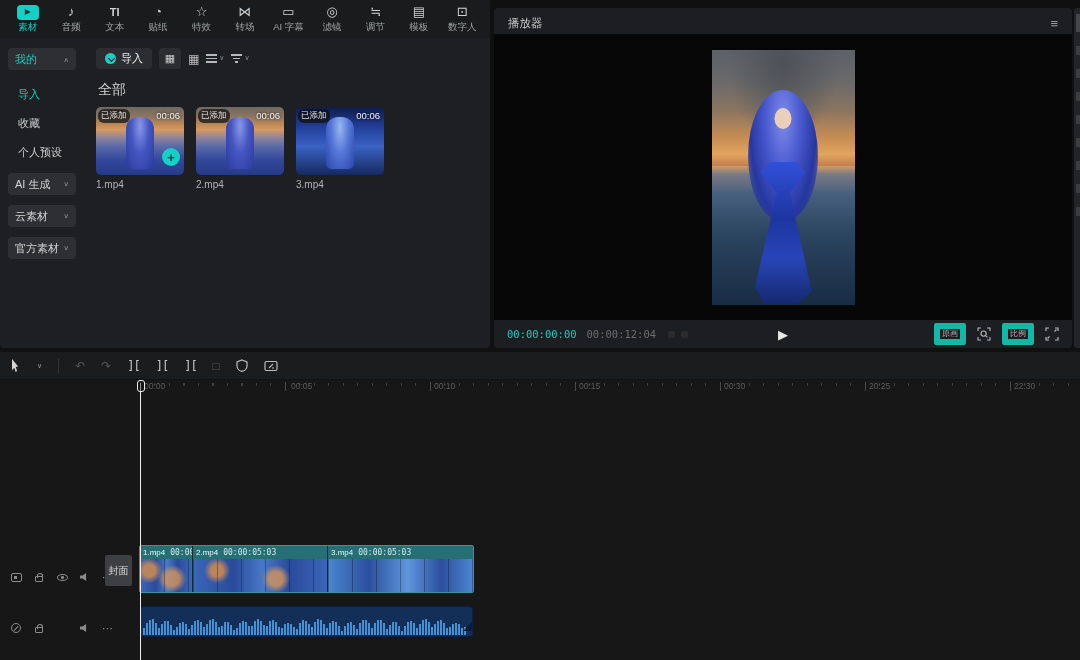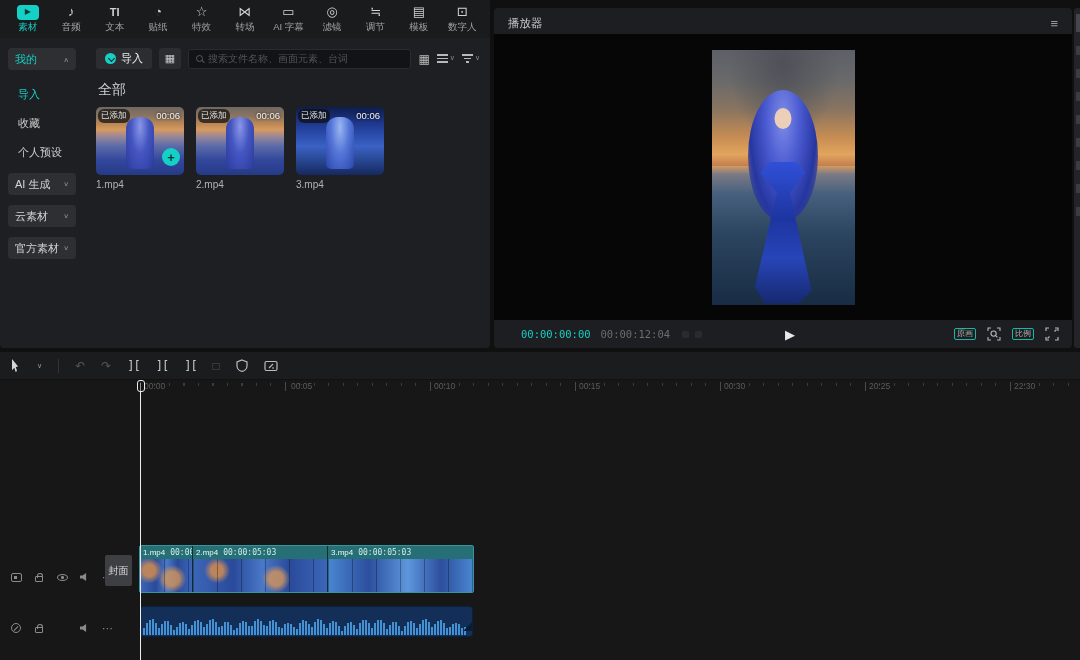--- a/index.html
+++ b/index.html
@@ -89,30 +89,30 @@
   .pv-sea { position:absolute; left:0; top:116px; right:0; bottom:0;
     background:linear-gradient(180deg,#d29a62 0%,#7a7a84 6%,#46607e 20%,#2c4560 48%,#182c44 100%); }
   .pv-hair { position:absolute; left:50%; top:40px; width:70px; height:132px; transform:translateX(-50%);
     border-radius:50%;
     background:radial-gradient(ellipse at 50% 22%,#7e8ce8 0%,#4a5ad0 35%,#2636a0 68%,rgba(20,30,90,0) 100%); }
   .pv-face { position:absolute; left:50%; top:58px; width:17px; height:21px; transform:translateX(-50%);
     border-radius:50%; background:#eccfb8; }
   .pv-dress { position:absolute; left:50%; top:112px; width:62px; height:142px; transform:translateX(-50%);
     clip-path:polygon(30% 0,70% 0,86% 8%,61% 22%,96% 91%,76% 100%,20% 100%,5% 88%,40% 22%,14% 8%);
     background:linear-gradient(180deg,#3050d8 0%,#1d35a0 40%,#2745b8 68%,#16286e 100%); }
-  .player-bar { position:absolute; left:14px; bottom:0; right:0; height:28px; display:flex;
+  .player-bar { position:absolute; left:0; bottom:0; right:0; height:28px; display:flex;
     align-items:center; padding:0 13px; }
   .tc { font-family:"DejaVu Sans Mono",monospace; font-size:10.5px; }
   .tc.cur { color:#14d0c5; }
   .tc.tot { color:#6d6d6d; margin-left:10px; }
   .ghost-sq { width:7px; height:7px; background:#2b2b2d; border-radius:1.5px; margin-left:6px; }
   .ghost-sq.first { margin-left:12px; }
   .play { position:absolute; left:50%; transform:translateX(-50%); color:#e8e8e8; font-size:13px; cursor:pointer; }
   .pb-right { margin-left:auto; display:flex; align-items:center; gap:11px; }
-  .boxed { border:1px solid #14b8a6; border-radius:2px; color:#b5b5b5; font-size:8px;
+  .boxed { border:6px solid #14b8a6; border-radius:2px; color:#b5b5b5; font-size:8px;
     padding:1px 2px; line-height:1; cursor:pointer; }
   .pb-right svg { cursor:pointer; display:block; }
 
   
   .right-strip { position:absolute; left:1074px; top:8px; width:6px; height:340px;
     background:#232427; border-radius:3px 0 0 3px; overflow:hidden; cursor:pointer; }
   .rs-block { width:8px; height:9px; background:#3c3d42; border-radius:1px; margin:14px 0 0 2px; }
   .rs-block.hd { height:18px; margin-top:6px; background:#46474c; }
 
   
@@ -267,24 +267,20 @@
           <span class="chev">∨</span>
         </div>
       </aside>
     <section class="library">
       <div class="lib-header">
         <button class="import-btn">
           <span class="imp-ic"></span>
           <span>导入</span>
         </button>
         <button class="sq-btn">▦</button>
-        <div class="search">
-          <span class="mag"></span>
-          <input readonly="" placeholder="搜索文件名称、画面元素、台词" style="">
-        </div>
         <span class="v-ic">▦</span>
         <span class="v-ic">
           <span class="flines slines">
               <i></i>
               <i></i>
               <i></i>
             </span>
           <span class="caret">∨</span>
         </span>
         <span class="v-ic">

